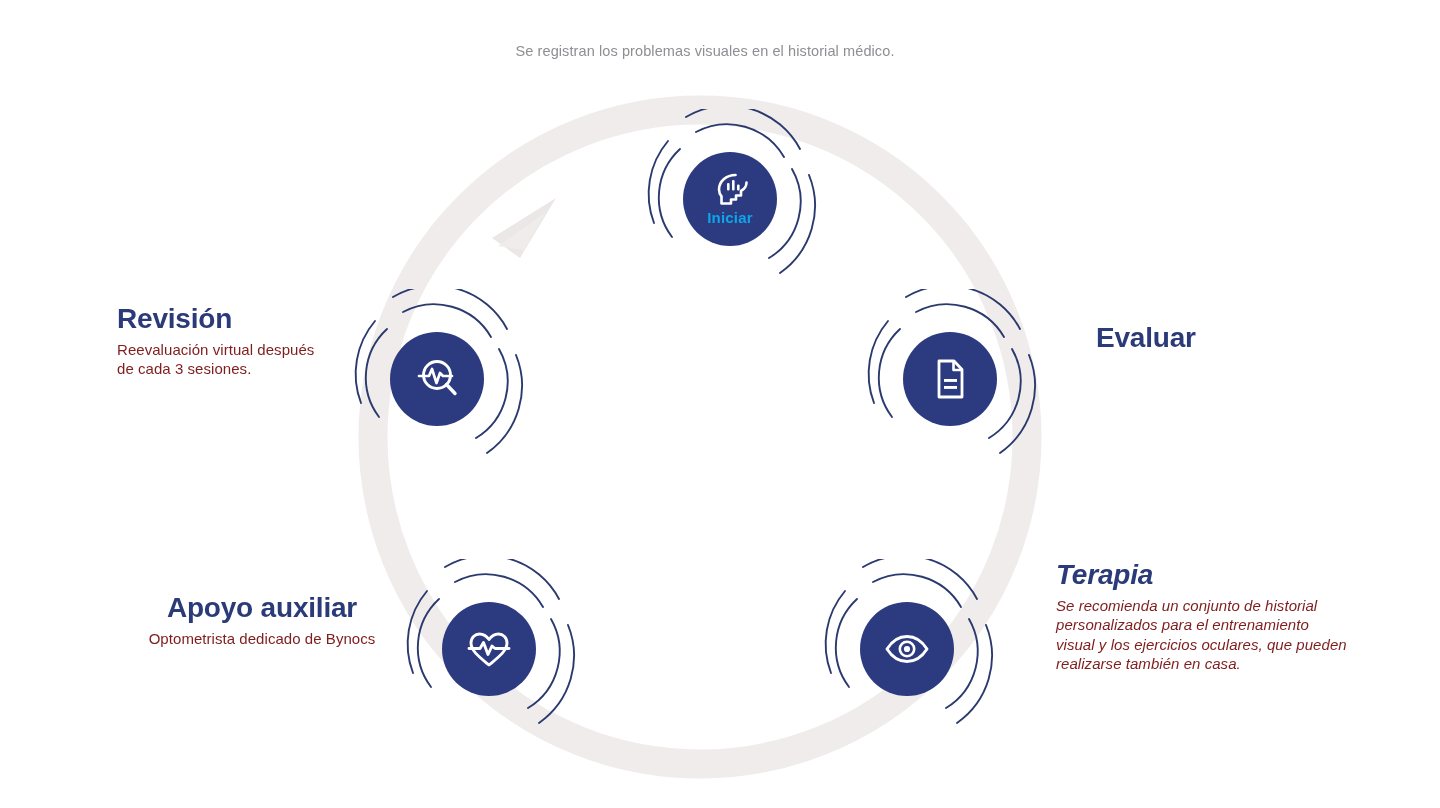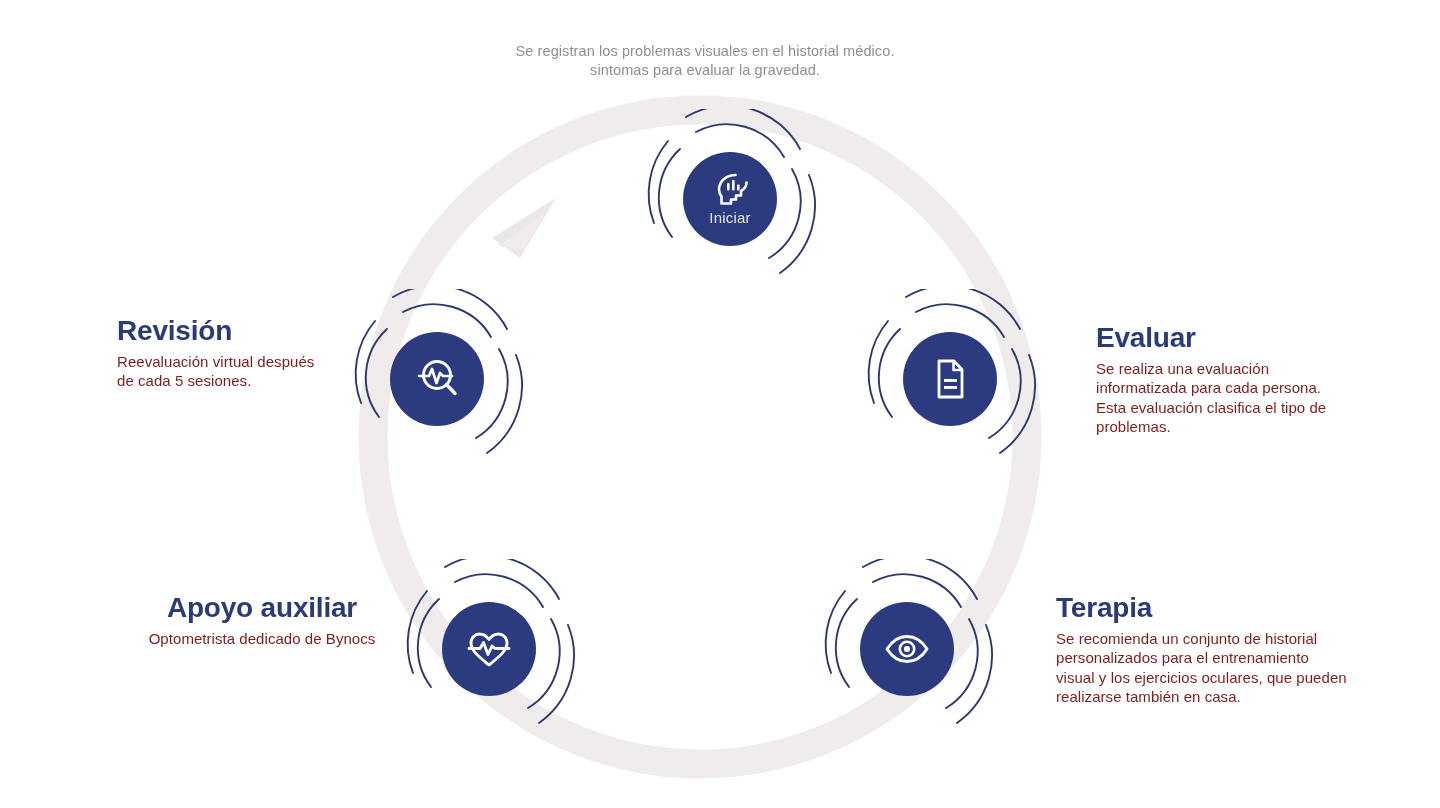--- a/index.html
+++ b/index.html
@@ -57,23 +57,23 @@
     margin-top: -47px;
     border-radius: 50%;
     background: #2c3a80;
     display: flex;
     flex-direction: column;
     align-items: center;
     justify-content: center;
   }
   .node .disc svg { display: block; }
   .node-label {
-    color: #e5e5e5;
+    color: #0ea5e9;
     font-size: 15px;
-    font-weight: 400;
+    font-weight: 700;
     letter-spacing: .2px;
     margin-top: 1px;
   }
 
   
   .block { position: absolute; }
   .block h3 {
     color: #2b3a78;
     font-size: 28px;
     font-weight: 700;
@@ -82,43 +82,42 @@
     margin-bottom: 5px;
   }
   .block p {
     color: #7f1d1d;
     font-size: 15px;
     line-height: 1.3;
     letter-spacing: .05px;
   }
   .block.left { text-align: left; }
 
-  #block-revision   { left: 117px; top: 316px; width: 250px; }
+  #block-revision   { left: 117px; top: 304px; width: 250px; }
   #block-apoyo      { left: 117px; top: 593px; width: 290px; text-align: center; }
   #block-evaluar    { left: 1096px; top: 323px; width: 300px; }
-  #block-terapia    { left: 1056px; top: 593px; width: 330px; }
+  #block-terapia    { left: 1056px; top: 560px; width: 330px; font-style: italic; }
 </style>
 </head>
 <body>
 
 <div id="stage">
 
   <svg id="ring-svg" viewBox="0 0 1440 808">
 
     <circle cx="700" cy="437" r="327" fill="none" stroke="#efeceb" stroke-width="29"></circle>
 
     <g>
       <path d="M 492 238 L 556 198 L 520 258 Z" fill="#eae7e6"></path>
       <path d="M 498 246 L 546 212 L 524 250 Z" fill="#efeceb"></path>
     </g>
   </svg>
 
   <div class="top-caption">
     <div>Se registran los problemas visuales en el historial médico.</div>
-    <div>sintomas para evaluar la gravedad.</div>
   </div>
 
   <div class="node" id="node-iniciar" style="left:730px; top:199px;">
     <svg class="arcs" viewBox="0 0 180 180">
       <g fill="none" stroke="#2b3a6e" stroke-width="1.9" stroke-linecap="round">
         <path d="M 32 128 A 66 66 0 0 1 40 40"></path>
         <path d="M 56 23 A 66 66 0 0 1 144 48"></path>
         <path d="M 152 60 A 66 66 0 0 1 129 149"></path>
         <path d="M 14 114 A 82 82 0 0 1 28 32"></path>
         <path d="M 46 8 A 82 82 0 0 1 160 40"></path>
@@ -213,39 +212,33 @@
         <path d="M 32.5 26.5 L 41 35.5" fill="none" stroke="#ffffff" stroke-width="3.4" stroke-linecap="round"></path>
         <path d="M 5 18 L 15 18 L 18 11 L 22.5 25 L 26 15 L 29 18 L 38 18" fill="none" stroke="#ffffff" stroke-width="2.7" stroke-linejoin="round" stroke-linecap="round"></path>
       </svg>
     </div>
   </div>
 
   <div class="block left" id="block-revision">
     <h3>Revisión</h3>
     <p>
       <span>Reevaluación virtual después</span><br>
-      <span>de cada 5 sesiones.</span>
+      <span>de cada 3 sesiones.</span>
     </p>
   </div>
 
   <div class="block left" id="block-apoyo">
     <h3>Apoyo auxiliar</h3>
     <p>
       <span>Optometrista dedicado de Bynocs</span>
     </p>
   </div>
 
   <div class="block left" id="block-evaluar">
     <h3>Evaluar</h3>
-    <p>
-      <span>Se realiza una evaluación</span><br>
-      <span>informatizada para cada persona.</span><br>
-      <span> Esta evaluación clasifica el tipo de</span><br>
-      <span>problemas.</span>
-    </p>
   </div>
 
   <div class="block left" id="block-terapia">
     <h3>Terapia</h3>
     <p>
       <span>Se recomienda un conjunto de historial</span><br>
       <span>personalizados para el entrenamiento</span><br>
       <span>visual y los ejercicios oculares, que pueden</span><br>
       <span>realizarse también en casa.</span>
     </p>

